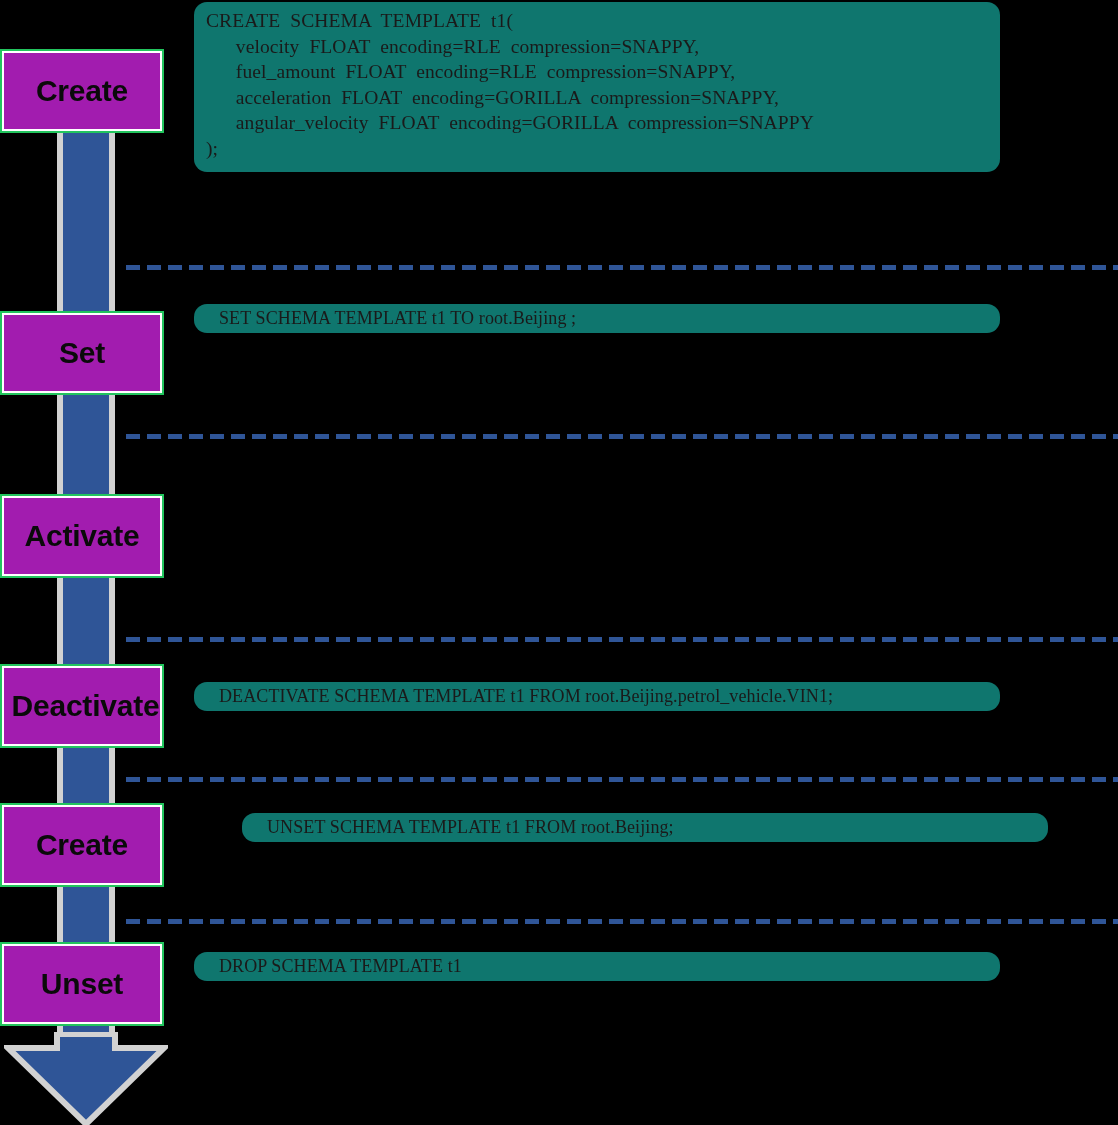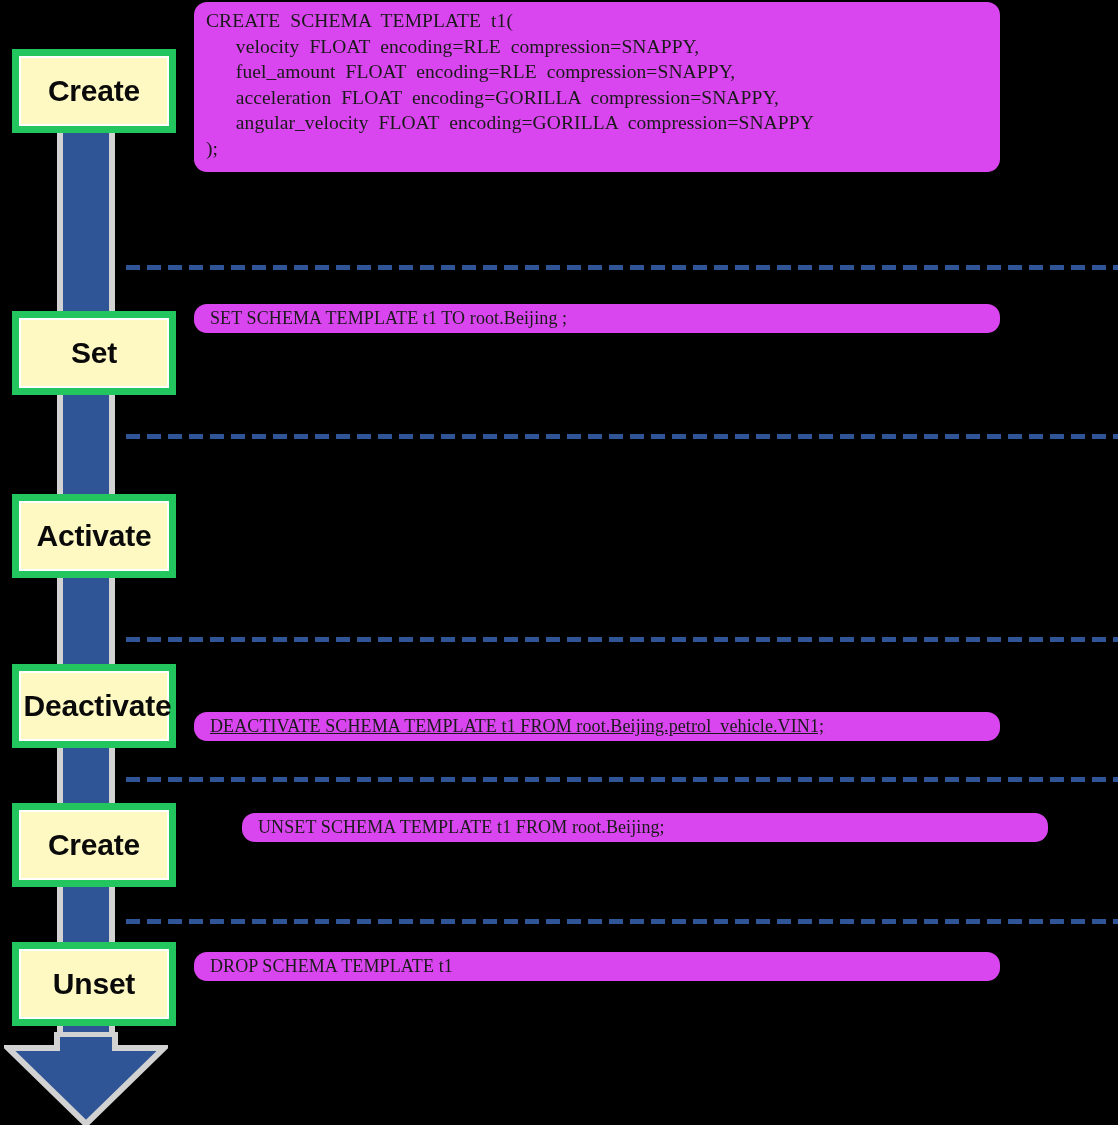--- a/index.html
+++ b/index.html
@@ -35,25 +35,25 @@
     top: 1032px;
     width: 164px;
     height: 95px;
     z-index: 1;
   }
   .arrow-head svg { display: block; }
 
   
   .stage-box {
     position: absolute;
-    left: 12px;
+    left: 0;
     width: 164px;
     height: 84px;
-    background: #fef9c3;
-    border: 7px solid #22c55e;
+    background: #a21caf;
+    border: 2px solid #22c55e;
     box-sizing: border-box;
     z-index: 3;
     display: flex;
     align-items: center;
     justify-content: center;
   }
   .stage-box::after {
     content: "";
     position: absolute;
     left: 0; top: 0; right: 0; bottom: 0;
@@ -82,33 +82,33 @@
       to right,
       #2F5597 0px, #2F5597 14px,
       rgba(0,0,0,0) 14px, rgba(0,0,0,0) 21px
     );
   }
 
   
   .bubble {
     position: absolute;
     left: 194px;
-    background: #d946ef;
+    background: #0f766e;
     border-radius: 13px;
     box-sizing: border-box;
     z-index: 2;
     font-family: "Liberation Serif", serif;
     color: #1A1A1A;
   }
   .bubble-single {
     width: 806px;
     height: 29px;
     display: flex;
     align-items: center;
-    padding: 0 16px;
+    padding: 0 25px;
     font-size: 18px;
     white-space: nowrap;
     letter-spacing: 0.1px;
   }
   .bubble-code {
     width: 806px;
     height: 170px;
     padding: 6px 12px 6px 12px;
     font-size: 19.5px;
     line-height: 25.5px;
@@ -157,19 +157,19 @@
   <div class="bubble bubble-code" style="top:2px;">CREATE  SCHEMA  TEMPLATE  t1(
       velocity  FLOAT  encoding=RLE  compression=SNAPPY,
       fuel_amount  FLOAT  encoding=RLE  compression=SNAPPY,
       acceleration  FLOAT  encoding=GORILLA  compression=SNAPPY,
       angular_velocity  FLOAT  encoding=GORILLA  compression=SNAPPY
 );</div>
 
   <div class="bubble bubble-single" style="top:304px;">SET  SCHEMA  TEMPLATE  t1  TO  root.Beijing ;</div>
 
 
-  <div class="bubble bubble-single" style="top:712px;text-decoration:underline;">DEACTIVATE SCHEMA TEMPLATE t1 FROM root.Beijing.petrol_vehicle.VIN1;</div>
+  <div class="bubble bubble-single" style="top:682px;">DEACTIVATE SCHEMA TEMPLATE t1 FROM root.Beijing.petrol_vehicle.VIN1;</div>
 
   <div class="bubble bubble-single" style="top:813px;margin-left:48px;">UNSET  SCHEMA  TEMPLATE  t1  FROM  root.Beijing;</div>
 
   <div class="bubble bubble-single" style="top:952px;">DROP  SCHEMA  TEMPLATE t1</div>
 
 </div>
 
 </body></html>

